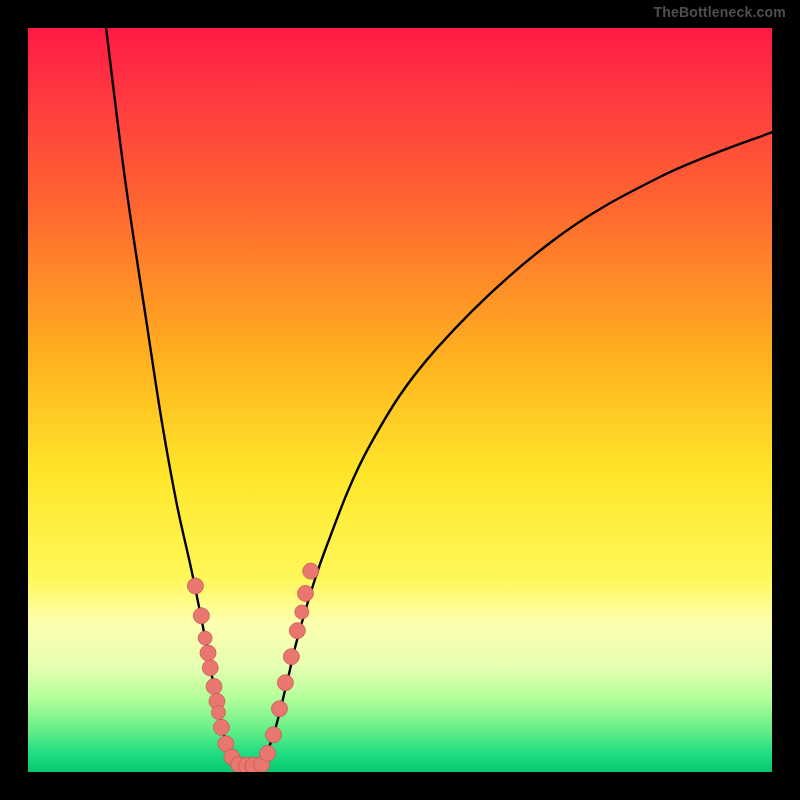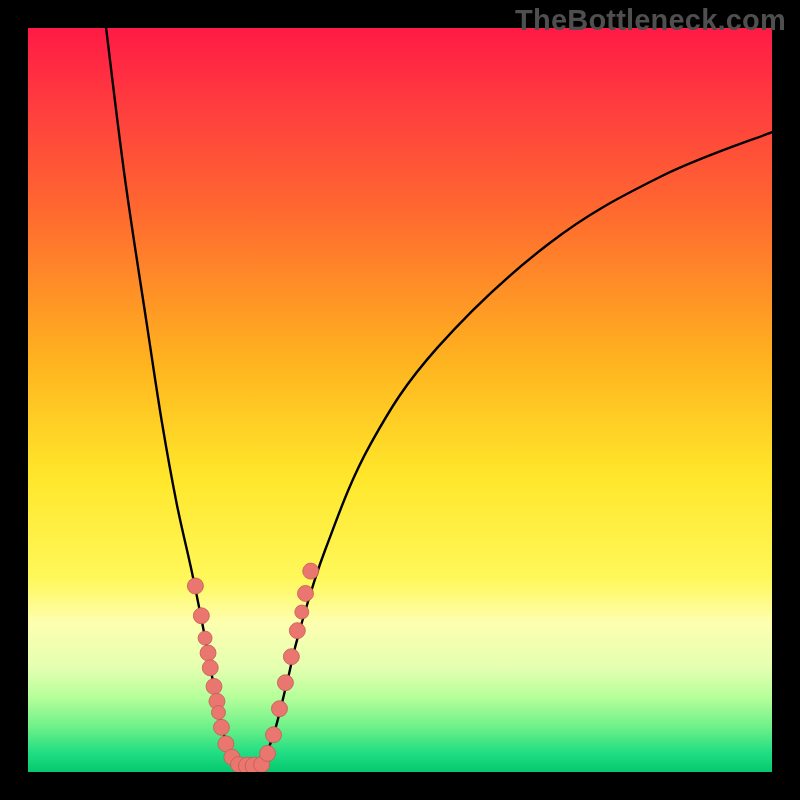--- a/index.html
+++ b/index.html
@@ -19,21 +19,21 @@
     position: absolute;
     overflow: hidden;
   }
   .gradient-bg {
     position: absolute;
     inset: 0;
   }
   .watermark {
     position: absolute;
     color: #4f4f4f;
-    font-size: 29px;
+    font-size: 14px;
     font-weight: 600;
     letter-spacing: 0.2px;
     white-space: nowrap;
   }
   svg.curves {
     position: absolute;
     inset: 0;
   }
 </style>
 </head>

